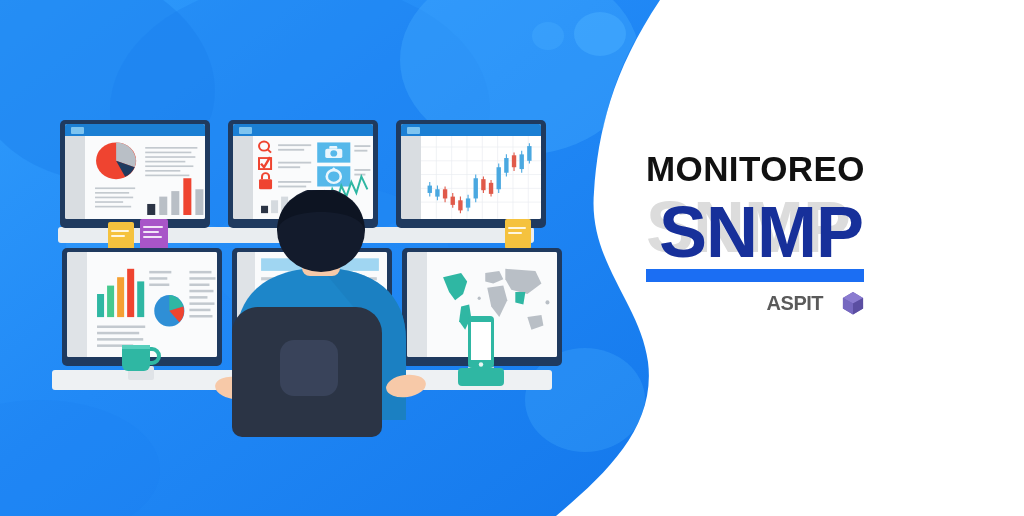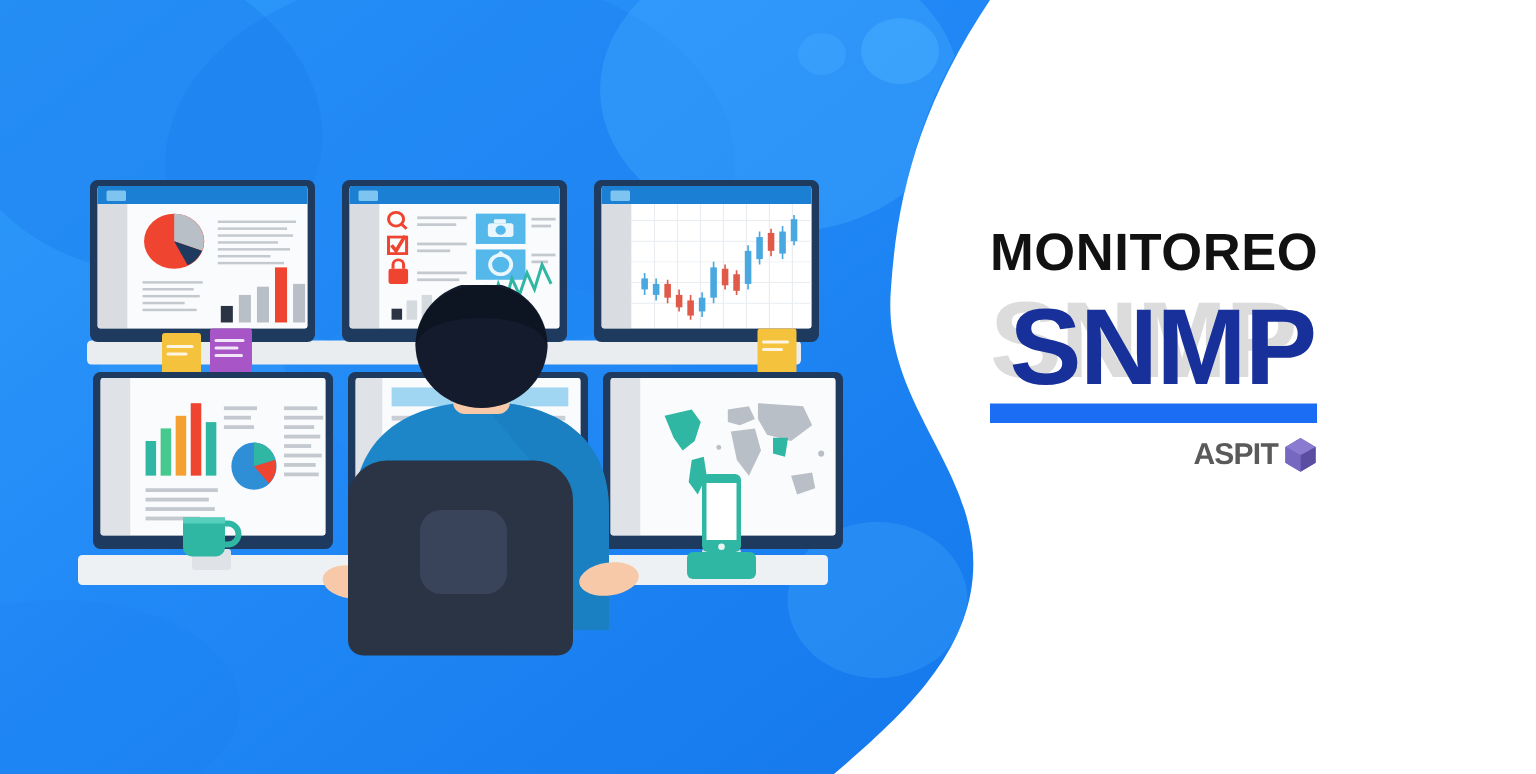--- a/index.html
+++ b/index.html
@@ -4,27 +4,27 @@
 <style>
   html,body{margin:0;padding:0;background:#fff;}
   body{font-family:"Liberation Sans",sans-serif;}
   #stage{position:relative;width:1024px;height:516px;overflow:hidden;background:#ffffff;}
 
   
   .bg-white{position:absolute;inset:0;background:#ffffff;}
   .bg-blue{position:absolute;left:0;top:0;width:1024px;height:516px;}
 
   
-  .txtpanel{position:absolute;left:660px;top:150px;width:340px;}
+  .txtpanel{position:absolute;left:646px;top:150px;width:340px;}
   .headline{font-weight:700;font-size:35px;line-height:37px;color:#111;letter-spacing:.4px;}
   .snmp-wrap{position:relative;height:74px;margin-top:4px;}
   .snmp-shadow{position:absolute;left:0px;top:0px;font-weight:700;font-size:72px;line-height:72px;color:#dcdcdc;letter-spacing:-1px;}
   .snmp-main{position:absolute;left:13px;top:5px;font-weight:700;font-size:72px;line-height:72px;color:#17309a;letter-spacing:-1px;}
   .rule{width:218px;height:13px;background:#1b6ef3;margin-top:4px;}
-  .logo-row{display:flex;align-items:center;justify-content:flex-end;gap:4px;width:218px;margin-top:9px;}
+  .logo-row{display:flex;align-items:center;justify-content:flex-end;gap:19px;width:218px;margin-top:9px;}
   .logo-word{font-weight:700;font-size:20px;letter-spacing:-.5px;color:#5a5a5a;font-family:"Liberation Sans",sans-serif;}
   .logo-cube{width:22px;height:24px;}
 
   
   .mon{position:absolute;}
   .bezel{position:absolute;inset:0;background:#1f3a5f;border-radius:5px;}
   .screen{position:absolute;left:5px;top:4px;right:5px;bottom:9px;background:#eceff1;border-radius:2px;overflow:hidden;}
   .topbar{height:13%;background:#1b7fd4;display:flex;align-items:center;padding-left:6px;}
   .tb-logo{width:13px;height:7px;background:#8fd0f5;border-radius:1px;opacity:.85;}
   .sidepane{position:absolute;left:0;top:13%;bottom:0;width:14%;background:#d9dde1;}

